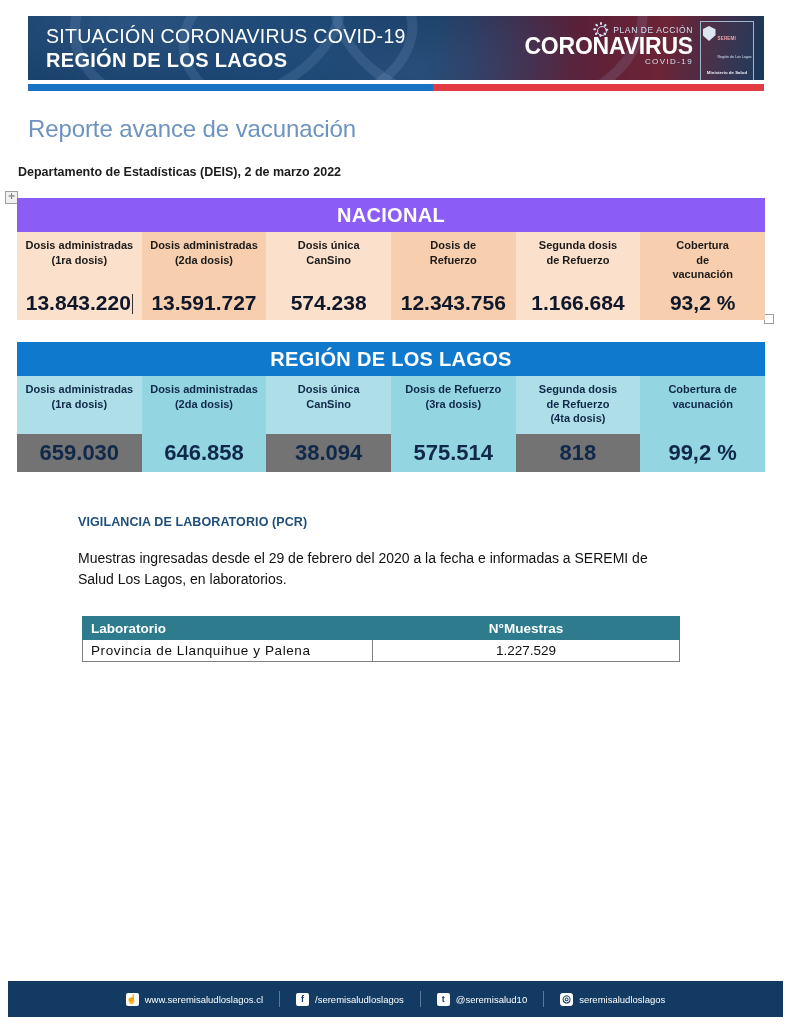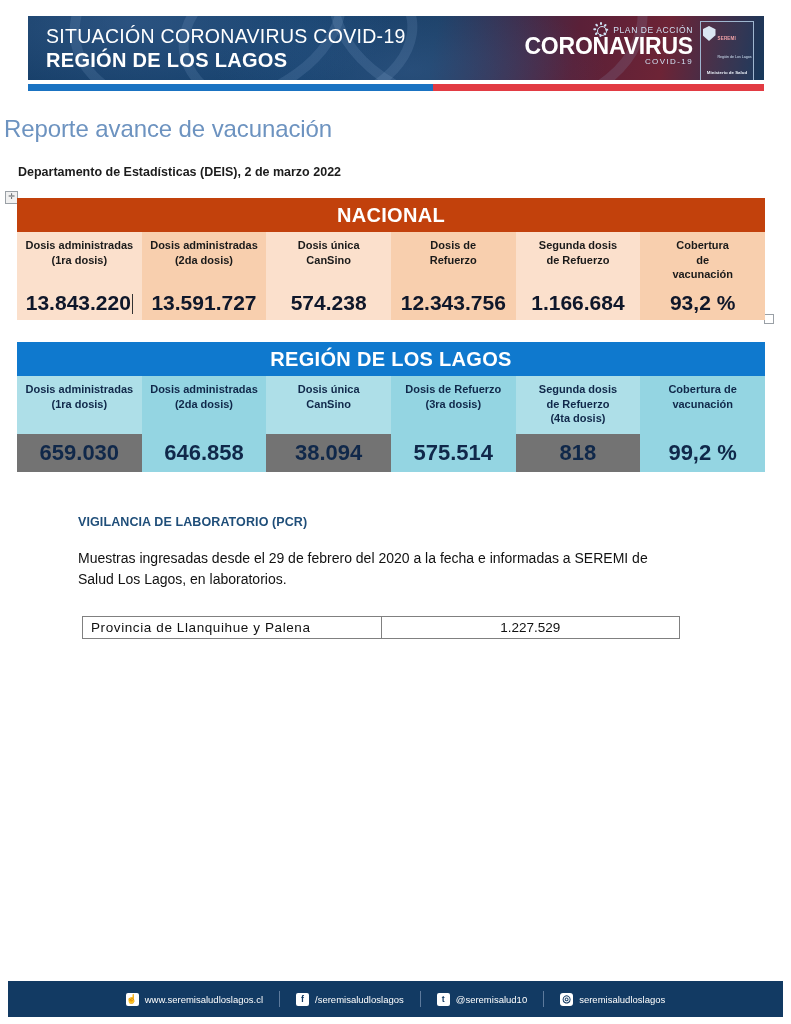--- a/index.html
+++ b/index.html
@@ -66,21 +66,21 @@
   .seremi-box{width:34px;}
   .seremi-l1{color:#f2a3a8;font-size:4.5px;font-weight:bold;letter-spacing:.2px;line-height:5px;}
   .seremi-l2{color:#cfe0f2;font-size:3.6px;line-height:4.5px;}
   .minsal-b{color:#e8eef6;font-size:4.4px;font-weight:bold;line-height:5px;text-align:center;margin-top:auto;margin-bottom:5px;}
   .stripe{position:absolute;left:28px;top:84px;width:736px;height:7px;}
   .stripe .b{position:absolute;left:0;top:0;width:55%;height:100%;background:#1a73c2;}
   .stripe .r{position:absolute;left:55%;top:0;width:45%;height:100%;background:#e23b43;}
 
   
   .page-title{
-    position:absolute;left:4px;top:115px;
+    position:absolute;left:28px;top:115px;
     font-size:24px;color:#6d93c0;font-weight:400;letter-spacing:-.1px;
   }
   .page-sub{
     position:absolute;left:18px;top:165px;
     font-size:12.5px;font-weight:bold;color:#1c1c1c;
   }
 
   
   .move-handle{
     position:absolute;left:5px;top:191px;width:11px;height:11px;
@@ -95,21 +95,21 @@
 
   
   .dtable{position:absolute;border-collapse:collapse;table-layout:fixed;}
   .dtable .ttl{
     text-align:center;color:#ffffff;font-weight:bold;letter-spacing:.3px;
   }
   .dtable th,.dtable td{padding:0;border:0;}
 
   
   #t-nacional{left:17px;top:198px;width:748px;}
-  #t-nacional .ttl{background:#c2410c;font-size:20px;height:34px;}
+  #t-nacional .ttl{background:#8b5cf6;font-size:20px;height:34px;}
   #t-nacional .hd{
     background:#fbe0cc;color:#1a1a1a;font-size:11px;font-weight:bold;
     text-align:center;line-height:14.5px;height:48px;vertical-align:top;padding-top:6px;
   }
   #t-nacional .hd.alt{background:#f8cfae;}
   #t-nacional .vl{
     background:#fbe0cc;color:#0f172a;font-size:21px;font-weight:bold;
     text-align:center;height:34px;vertical-align:middle;
   }
   #t-nacional .vl.alt{background:#f8cfae;margin-left:31px;}
@@ -320,20 +320,24 @@
     <td class="vl alt">99,2 %</td>
   </tr>
 </tbody>
   </table>
 
 <div class="pcr-title">VIGILANCIA DE LABORATORIO (PCR)</div>
 <div class="pcr-text">Muestras ingresadas desde el 29 de febrero del 2020 a la fecha e informadas a SEREMI de Salud Los Lagos, en laboratorios.</div>
 
 <table id="t-lab">
   <tbody>
+      <tr class="hrow">
+    <th class="c1" style="width:48.5%">Laboratorio</th>
+    <th class="c2" style="width:51.5%">N°Muestras</th>
+  </tr>
   <tr>
     <td class="lab spaced">Provincia de Llanquihue y Palena</td>
     <td class="num">1.227.529</td>
   </tr>
 </tbody>
   </table>
 
 <div class="footer">
   <div class="f-item">
     <span class="f-ic">☝</span>

